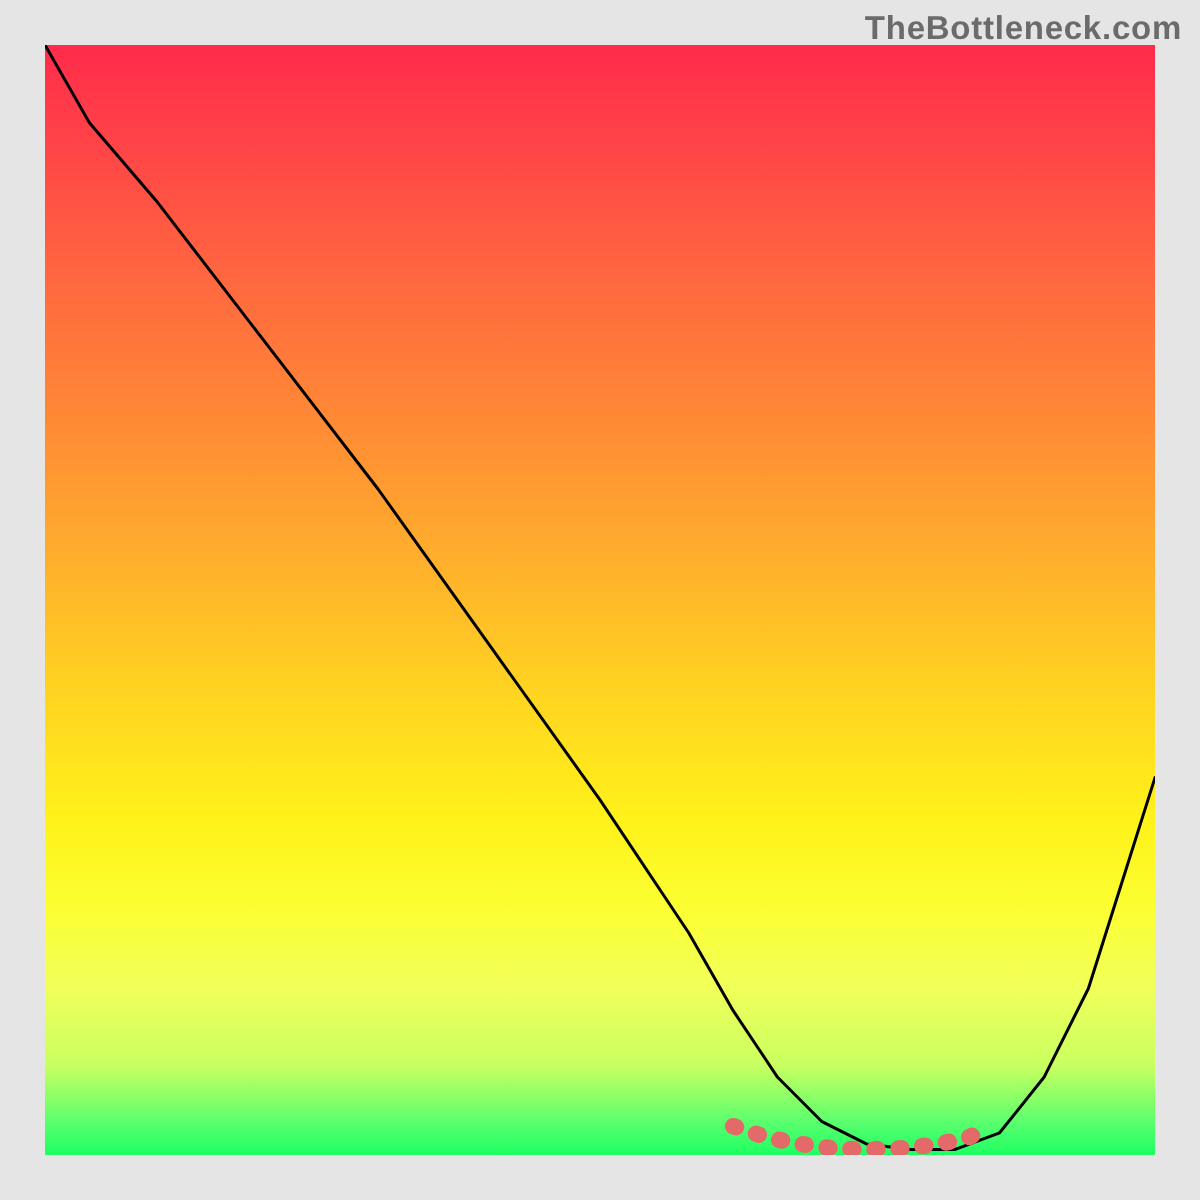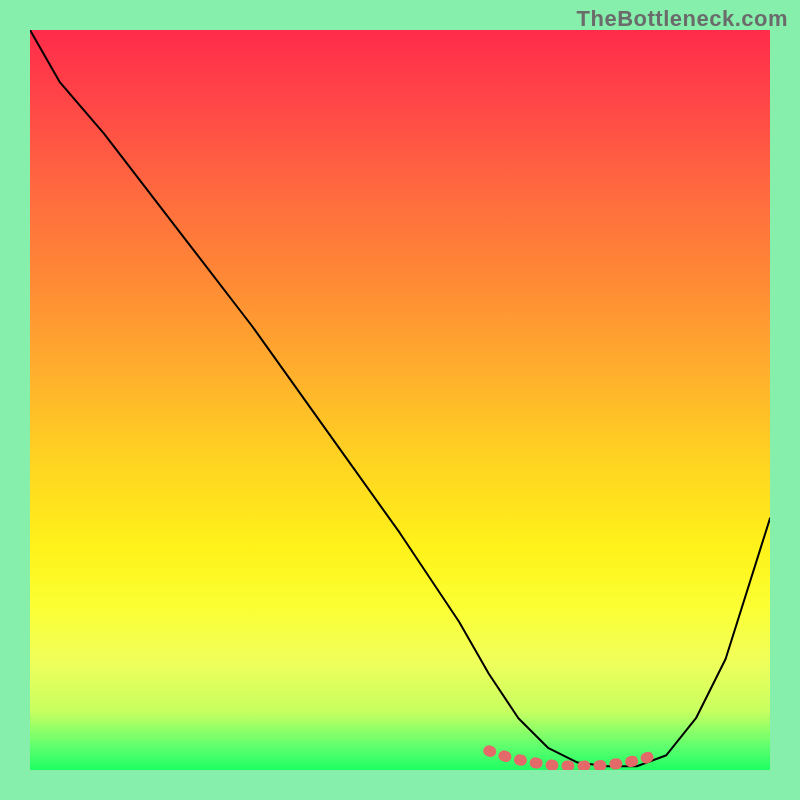--- a/index.html
+++ b/index.html
@@ -8,21 +8,21 @@
     background: #000;
     width: 800px;
     height: 800px;
     overflow: hidden;
     font-family: Arial, Helvetica, sans-serif;
   }
   .wrap {
     position: relative;
     width: 800px;
     height: 800px;
-    background: #86efac;
+    background: #e5e5e5;
   }
   .watermark {
     position: absolute;
     top: 6px;
     right: 12px;
     color: #6b6b6b;
     font-size: 22px;
     font-weight: bold;
     letter-spacing: 0.5px;
   }

